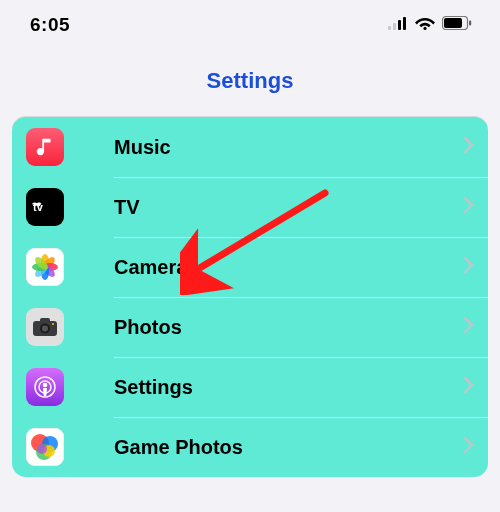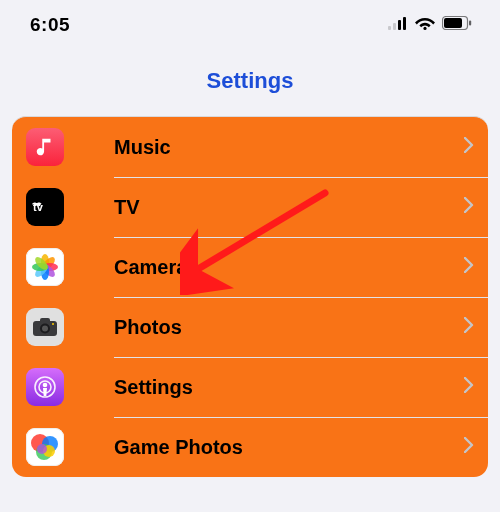--- a/index.html
+++ b/index.html
@@ -2,21 +2,21 @@
 <html><head>
 <meta charset="utf-8">
 <style>
   * { box-sizing: border-box; margin: 0; padding: 0; }
   html, body { width: 500px; height: 512px; font-family: -apple-system, "SF Pro Text", "Helvetica Neue", Arial, sans-serif; background: #f2f2f7; overflow: hidden; }
   .status-bar { height: 50px; display: flex; align-items: center; justify-content: space-between; padding: 0 28px 0 30px; }
   .status-time { font-weight: 700; font-size: 19px; letter-spacing: 0.5px; }
   .status-right { display: flex; align-items: center; gap: 7px; }
   .header { text-align: center; padding: 18px 0 22px 0; }
   .header-title { font-weight: 800; font-size: 22px; color: #1d4ed8; }
-  .card { background: #f97316; margin: 0 12px; border-radius: 14px; overflow: hidden; border-top: 1px solid #d9d9dc; }
+  .card { background: #5eead4; margin: 0 12px; border-radius: 14px; overflow: hidden; border-top: 1px solid #d9d9dc; }
   .row { display: flex; align-items: center; height: 60px; padding: 0 14px 0 14px; position: relative; cursor: pointer; }
   .row + .row .divider { position: absolute; top: 0; left: 102px; right: 0; height: 1px; background: #e3e3e7; }
   .icon-box { width: 38px; height: 38px; border-radius: 9px; display: flex; align-items: center; justify-content: center; flex-shrink: 0; }
   .label { font-size: 20px; font-weight: 600; color: #000; margin-left: 50px; flex: 1; }
   .chev { flex-shrink: 0; }
 
   
   .arrow-overlay { position: absolute; left: 180px; top: 185px; pointer-events: none; }
 
   

